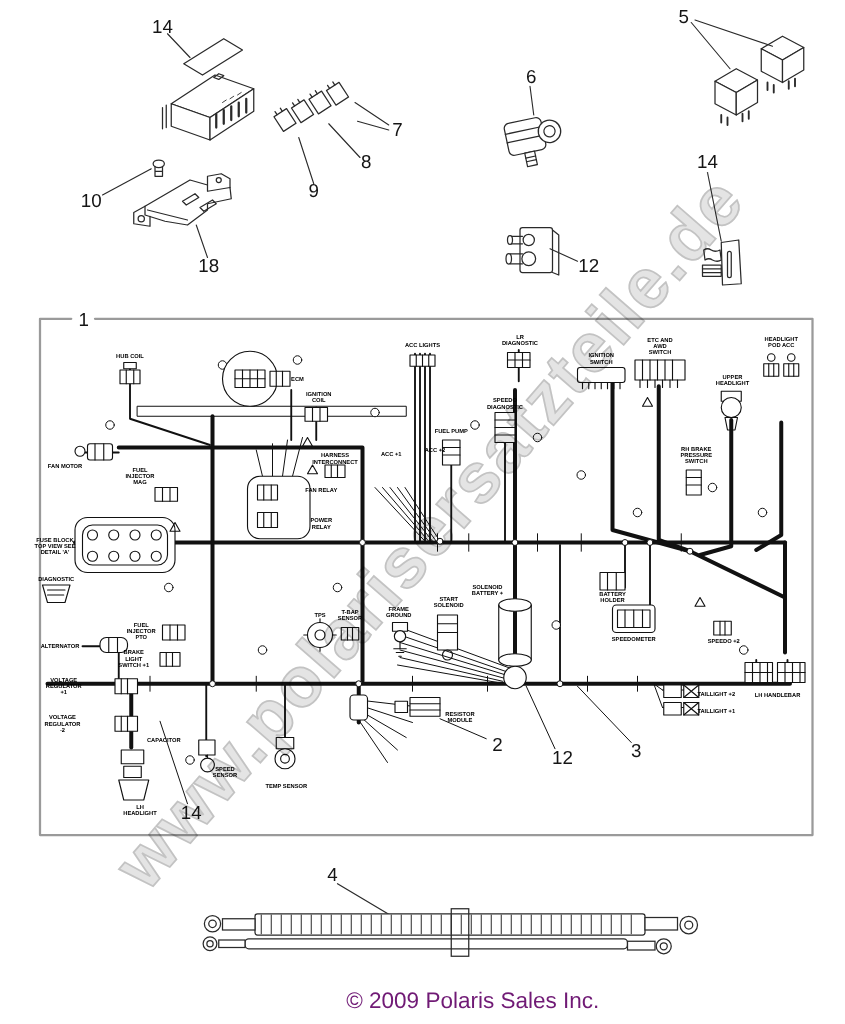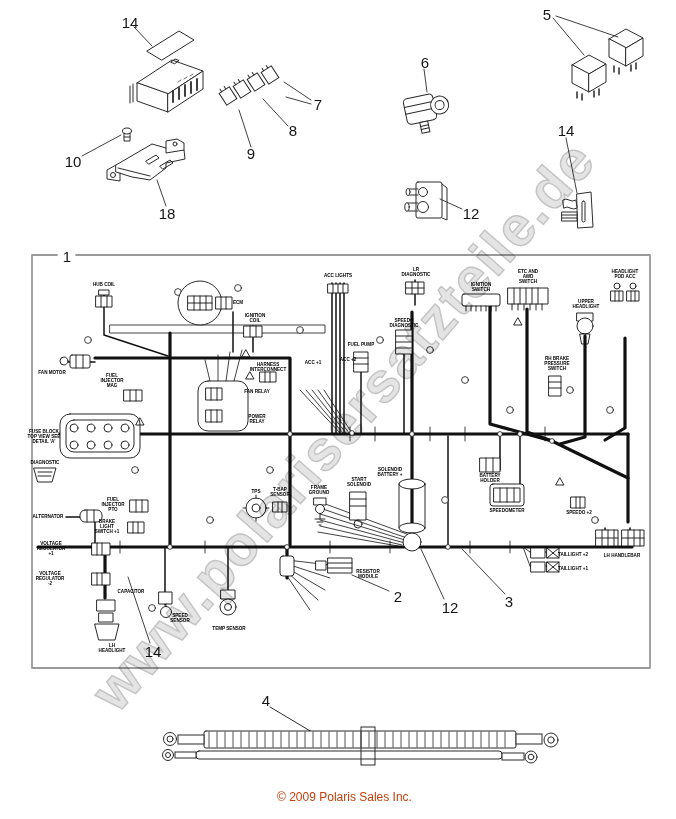--- a/index.html
+++ b/index.html
@@ -10,21 +10,21 @@
        text-align:center;transform:rotate(-49deg);font-size:56px;font-weight:bold;
        letter-spacing:2px;white-space:nowrap;color:#e4e4e4;
        -webkit-text-stroke:1.4px #c3c3c3;font-family:"Liberation Sans",sans-serif;}
   svg.art{position:absolute;left:0;top:0;z-index:2;mix-blend-mode:multiply;}
   .callout{position:absolute;z-index:3;font-size:15px;color:#151515;
        transform:translate(-50%,-50%);mix-blend-mode:multiply;}
   .clbl{position:absolute;z-index:3;font-size:4.6px;font-weight:bold;color:#000;
        line-height:1.1;text-align:center;transform:translate(-50%,-50%);
        max-width:40px;mix-blend-mode:multiply;}
   .w30{max-width:30px;}
-  .copyright{position:absolute;z-index:3;left:277px;top:790px;font-size:12px;color:#c2410c;}
+  .copyright{position:absolute;z-index:3;left:277px;top:790px;font-size:18px;color:#701a75;}
 </style>
 </head>
 <body>
 
 <div class="stage">
 
   <div class="watermark">www.polarisersatzteile.de</div>
 
   <svg class="art" width="676" height="819" viewBox="0 0 676 819">
 

